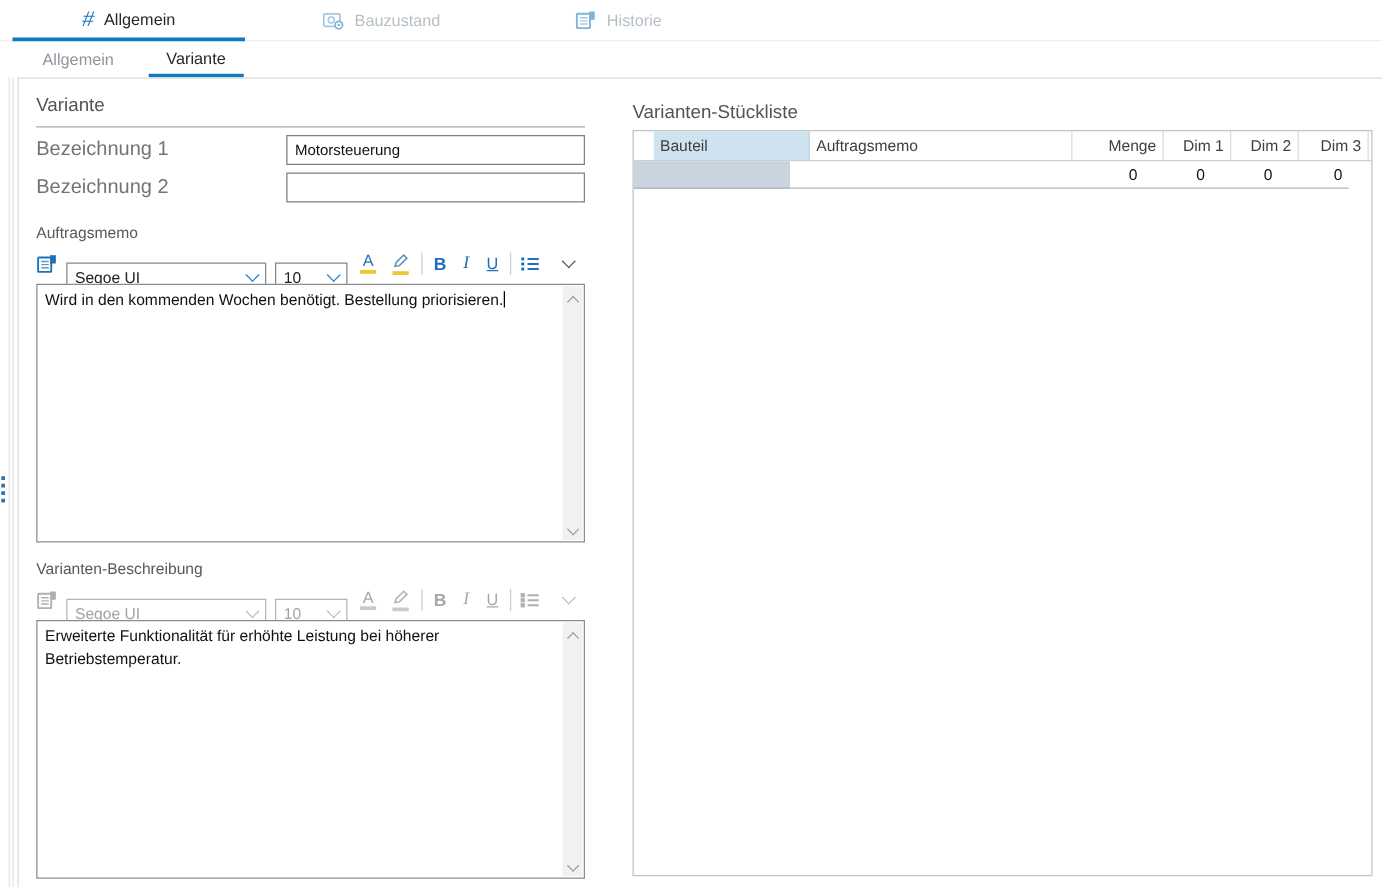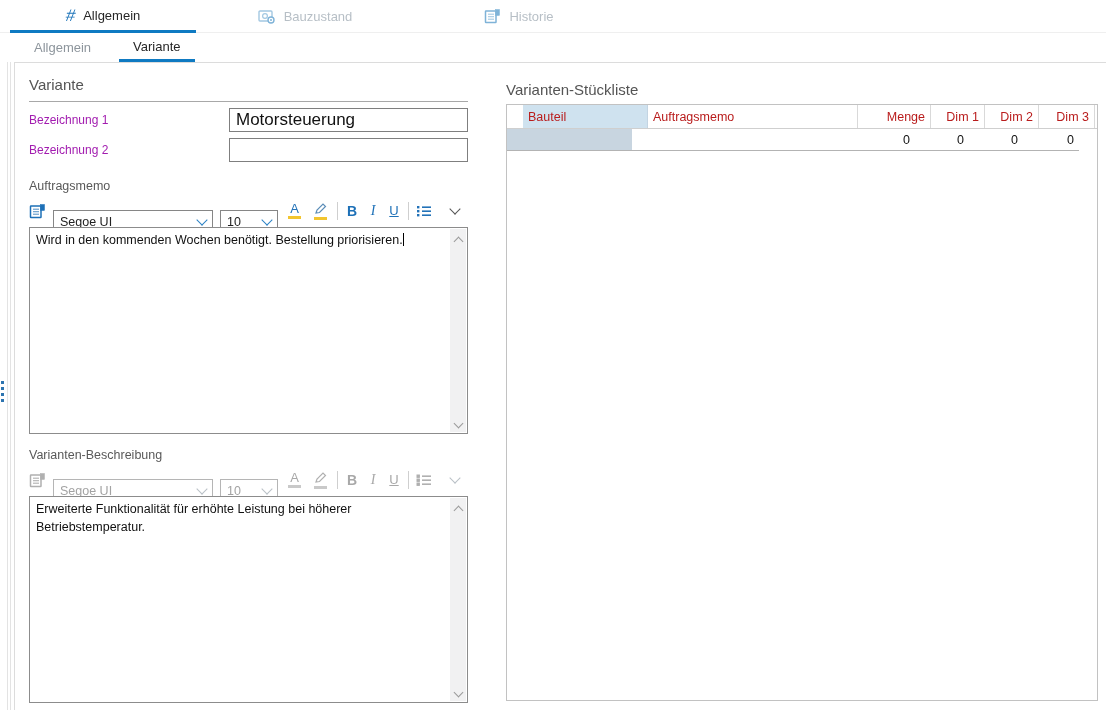--- a/index.html
+++ b/index.html
@@ -30,23 +30,23 @@
   .panel{position:absolute;left:14px;top:62px;width:1092px;height:648px;background:#fff;
          border-top:1px solid #dcdcdc;border-left:1px solid #dcdcdc;box-sizing:border-box;}
 
   .leftcol{position:absolute;left:14px;top:14px;width:439px;}
   .rightcol{position:absolute;left:491px;top:19px;width:592px;}
 
   .section-title{font-size:15px;color:#545454;line-height:16px;}
   .underlined{padding-bottom:8px;border-bottom:1px solid #a8a8a8;}
 
   .field-row{display:flex;align-items:center;margin-top:6px;height:24px;}
-  .field-label{width:200px;color:#a21caf;font-size:12px;}
+  .field-label{width:200px;color:#737373;font-size:16px;}
   .field-input{flex:1;height:24px;border:1px solid #7f7f7f;box-sizing:border-box;padding:4px 6px;
-               font-family:"Liberation Sans",sans-serif;font-size:17px;color:#111;outline:none;background:#fff;}
+               font-family:"Liberation Sans",sans-serif;font-size:12px;color:#111;outline:none;background:#fff;}
 
   .memo-label{margin-top:17px;color:#595959;font-size:12.5px;}
 
   
   .toolbar{margin-top:5px;height:26px;display:flex;align-items:center;gap:7px;}
   .tb-select{height:24px;border:1px solid #868686;display:flex;align-items:center;justify-content:space-between;
              padding:0 6px;box-sizing:border-box;font-size:12.5px;color:#222;background:#fff;cursor:default;margin-top:21px;}
   .font-select{width:160px;}
   .size-select{width:58px;}
   .chev{width:7px;height:7px;border-right:1.6px solid #2b82c5;border-bottom:1.6px solid #2b82c5;
@@ -72,21 +72,21 @@
   .editor{position:relative;margin-top:3px;height:207px;border:1px solid #8c8c8c;box-sizing:border-box;
           padding:4px 24px 4px 6px;font-size:12.5px;color:#111;line-height:1.4;background:#fff;cursor:text;}
   .scrollstrip{position:absolute;top:1px;right:1px;bottom:1px;width:16px;background:#f1f1f2;
                display:flex;flex-direction:column;justify-content:space-between;align-items:center;
                padding:5px 0;box-sizing:border-box;}
   .scrollstrip .chev{border-color:#9a9a9a;border-width:1.4px;width:6px;height:6px;}
   .caret{display:inline-block;width:1px;height:13px;background:#000;vertical-align:-2px;}
 
   
   .grid{margin-top:6px;height:597px;border:1px solid #c2c2c2;box-sizing:border-box;background:#fff;overflow:hidden;}
-  .grid-header{display:flex;height:23px;border-bottom:1px solid #cfcfcf;font-size:12.5px;color:#b91c1c;padding-left:16px;}
+  .grid-header{display:flex;height:23px;border-bottom:1px solid #cfcfcf;font-size:12.5px;color:#404040;padding-left:16px;}
   .gh,.gc{box-sizing:border-box;display:flex;align-items:center;padding:0 5px;flex:none;}
   .gh{border-right:1px solid #d9d9d9;}
   .w-bauteil{width:125px;}
   .w-bez{width:210px;}
   .w-menge{width:73px;}
   .w-dim{width:54px;}
   .w-dim3{width:56px;}
   .gh.bauteil{background:#cfe2ef;border-right-color:#c3d4e2;}
   .num{justify-content:flex-end;}
   .filler{flex:1;border-right:none;}
@@ -109,21 +109,21 @@
       <span style="display:flex;">
         <svg width="18" height="17" viewBox="0 0 18 17">
           <rect x="1" y="3" width="13" height="10" rx="1" fill="none" stroke="#a3c8e2" stroke-width="1.4"></rect>
           <circle cx="7" cy="8" r="2.4" fill="none" stroke="#a3c8e2" stroke-width="1.2"></circle>
           <circle cx="13" cy="12" r="3" fill="#fff" stroke="#7fb3d8" stroke-width="1.4"></circle>
           <circle cx="13" cy="12" r="1" fill="#7fb3d8"></circle>
         </svg>
       </span>
       <span>Bauzustand</span>
     </div>
-    <div class="maintab inactive" style="left:464px;width:110px;">
+    <div class="maintab inactive" style="left:440px;width:110px;">
       <span style="display:flex;">
         <svg width="17" height="17" viewBox="0 0 17 17">
           <rect x="1.5" y="3" width="10.5" height="11.5" rx="0.5" fill="#fff" stroke="#7fb3d8" stroke-width="1.5"></rect>
           <line x1="4" y1="6.2" x2="10" y2="6.2" stroke="#a3c8e2" stroke-width="1.1"></line>
           <line x1="4" y1="8.7" x2="10" y2="8.7" stroke="#a3c8e2" stroke-width="1.1"></line>
           <line x1="4" y1="11.2" x2="10" y2="11.2" stroke="#a3c8e2" stroke-width="1.1"></line>
           <rect class="fillpart" x="11.5" y="1.5" width="4" height="6" fill="#7fb3d8" stroke="#7fb3d8" stroke-width="0.5"></rect>
         </svg>
       </span>
       <span>Historie</span>

